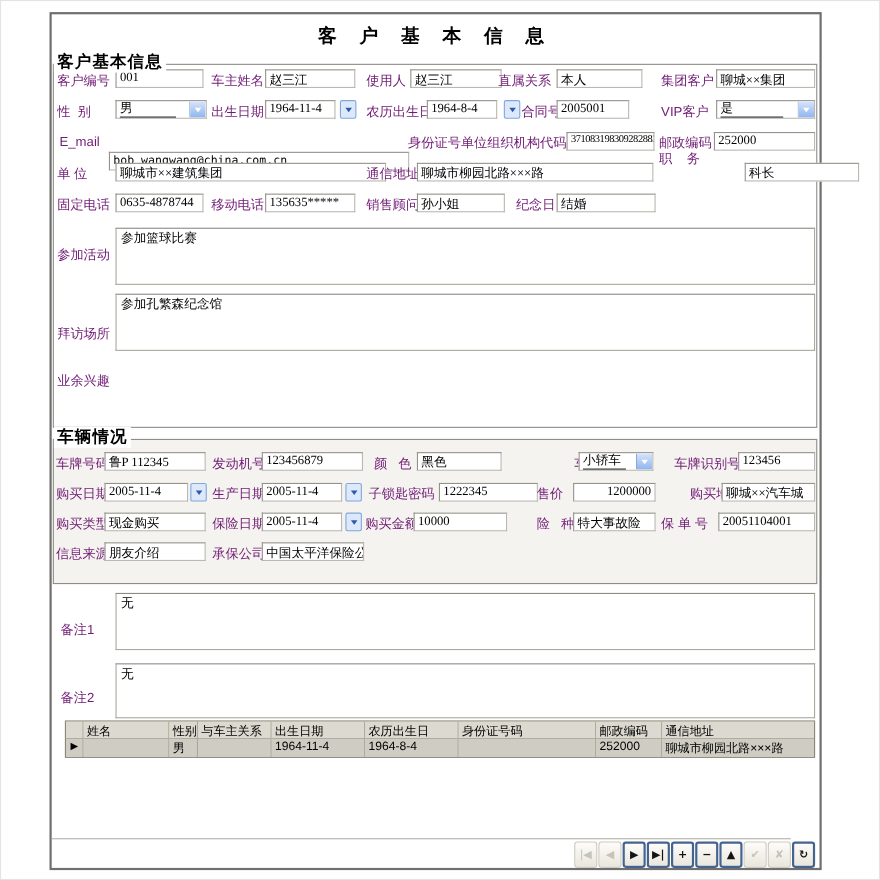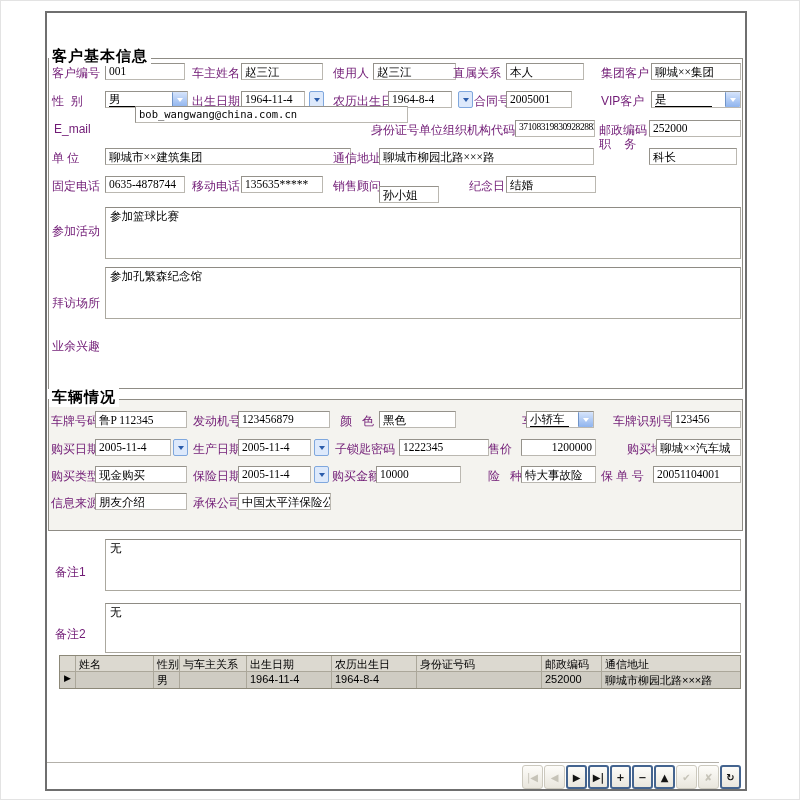--- a/index.html
+++ b/index.html
@@ -32,20 +32,21 @@
   .nav { position:absolute; left:475px; top:752px; display:flex; gap:1px; z-index:2; }
   .nbtn { width:21px; height:24px; box-sizing:border-box; border:2px solid #44648f; border-radius:3px; background:linear-gradient(#fdfcf9,#e9e6dd); font:bold 10px "DejaVu Sans",sans-serif; color:#141414; display:flex; align-items:center; justify-content:center; padding:0; white-space:nowrap; }
   .nbtn.dis { border:1px solid #ccc9be; color:#c6c3b8; font-weight:normal; }
 </style>
 </head>
 <body>
 
 <div class="canvas">
 <div class="window">
 
+  <div class="title">客 户 基 本 信 息</div>
 
   <div class="grp" style="left:1px; top:45px; width:695px; height:331px;"></div>
   <div class="grp-cap" style="left:2px; top:34px;">客户基本信息</div>
 
   <div class="lbl" style="left:5px; top:52px;">客户编号</div>
   <div class="fld" style="left:58px; top:50px; width:80px;">001</div>
   <div class="lbl" style="left:145px; top:52px;">车主姓名</div>
   <div class="fld" style="left:194px; top:50px; width:82px;">赵三江</div>
   <div class="lbl" style="left:286px; top:52px;">使用人</div>
   <div class="fld" style="left:326px; top:50px; width:83px;">赵三江</div>
@@ -75,39 +76,39 @@
   <div class="fld" style="left:459px; top:78px; width:66px;">2005001</div>
   <div class="lbl" style="left:554px; top:80px;">VIP客户</div>
   <div class="fld combo" style="left:604px; top:78px; width:90px;">
     <span class="cval">是</span>
     <span class="cbtn">
           <span class="chv"></span>
         </span>
   </div>
 
   <div class="lbl" style="left:7px; top:109px;">E_mail</div>
-  <div class="fld mono" style="left:52px; top:93px; width:273px;margin-left:36px;">bob_wangwang@china.com.cn</div>
+  <div class="fld mono" style="left:52px; top:125px; width:273px;">bob_wangwang@china.com.cn</div>
   <div class="lbl" style="left:324px; top:109px;">身份证号单位组织机构代码</div>
   <div class="fld tiny" style="left:468px; top:107px; width:80px;">371083198309282883</div>
   <div class="lbl" style="left:552px; top:109px;">邮政编码</div>
   <div class="fld" style="left:602px; top:107px; width:92px;">252000</div>
 
   <div class="lbl" style="left:5px; top:137px;">单 位</div>
   <div class="fld" style="left:58px; top:135px; width:246px;">聊城市××建筑集团</div>
   <div class="lbl" style="left:286px; top:137px;">通信地址</div>
   <div class="fld" style="left:332px; top:135px; width:215px;">聊城市柳园北路×××路</div>
   <div class="lbl" style="left:552px; top:123px;">职    务</div>
-  <div class="fld" style="left:602px; top:135px; width:88px;">科长</div>
+  <div class="fld" style="left:630px; top:135px; width:104px;">科长</div>
 
   <div class="lbl" style="left:5px; top:165px;">固定电话</div>
   <div class="fld" style="left:58px; top:163px; width:80px;">0635-4878744</div>
   <div class="lbl" style="left:145px; top:165px;">移动电话</div>
   <div class="fld" style="left:194px; top:163px; width:82px;">135635*****</div>
   <div class="lbl" style="left:286px; top:165px;">销售顾问</div>
-  <div class="fld" style="left:332px; top:173px; width:60px;">孙小姐</div>
+  <div class="fld" style="left:332px; top:163px; width:80px;">孙小姐</div>
   <div class="lbl" style="left:422px; top:165px;">纪念日</div>
   <div class="fld" style="left:459px; top:163px; width:90px;">结婚</div>
 
   <div class="lbl" style="left:5px; top:210px;">参加活动</div>
   <div class="ta" style="left:58px; top:194px; width:636px; height:52px;">参加篮球比赛</div>
   <div class="lbl" style="left:5px; top:282px;">拜访场所</div>
   <div class="ta" style="left:58px; top:254px; width:636px; height:52px;">参加孔繁森纪念馆</div>
   <div class="lbl" style="left:5px; top:325px;">业余兴趣</div>
 
   <div class="grp vehicle-bg" style="left:1px; top:386px; width:695px; height:132px;"></div>

